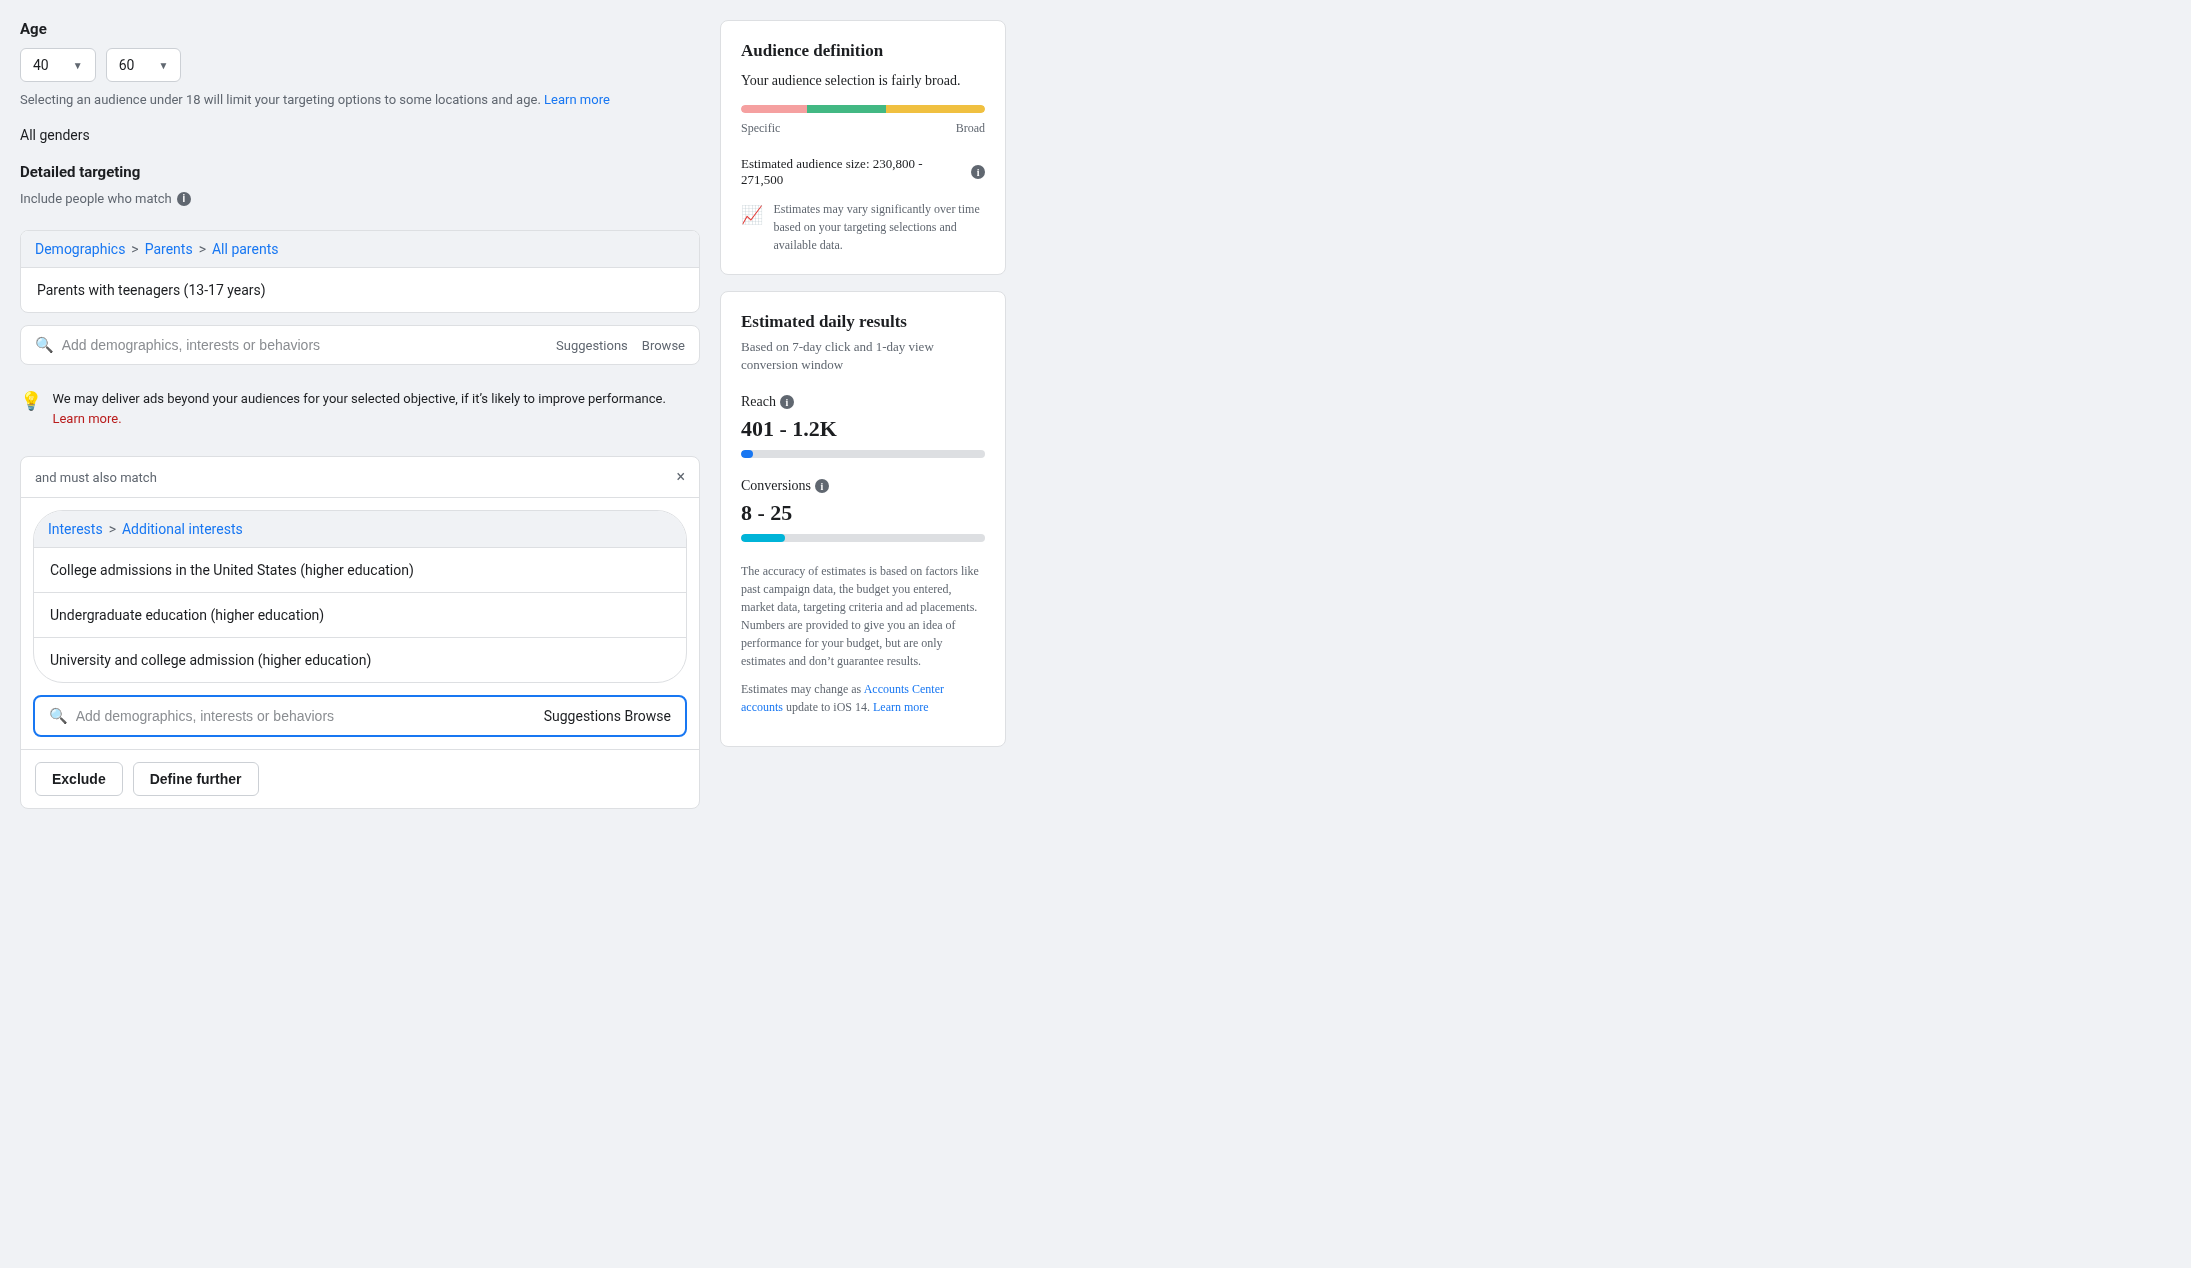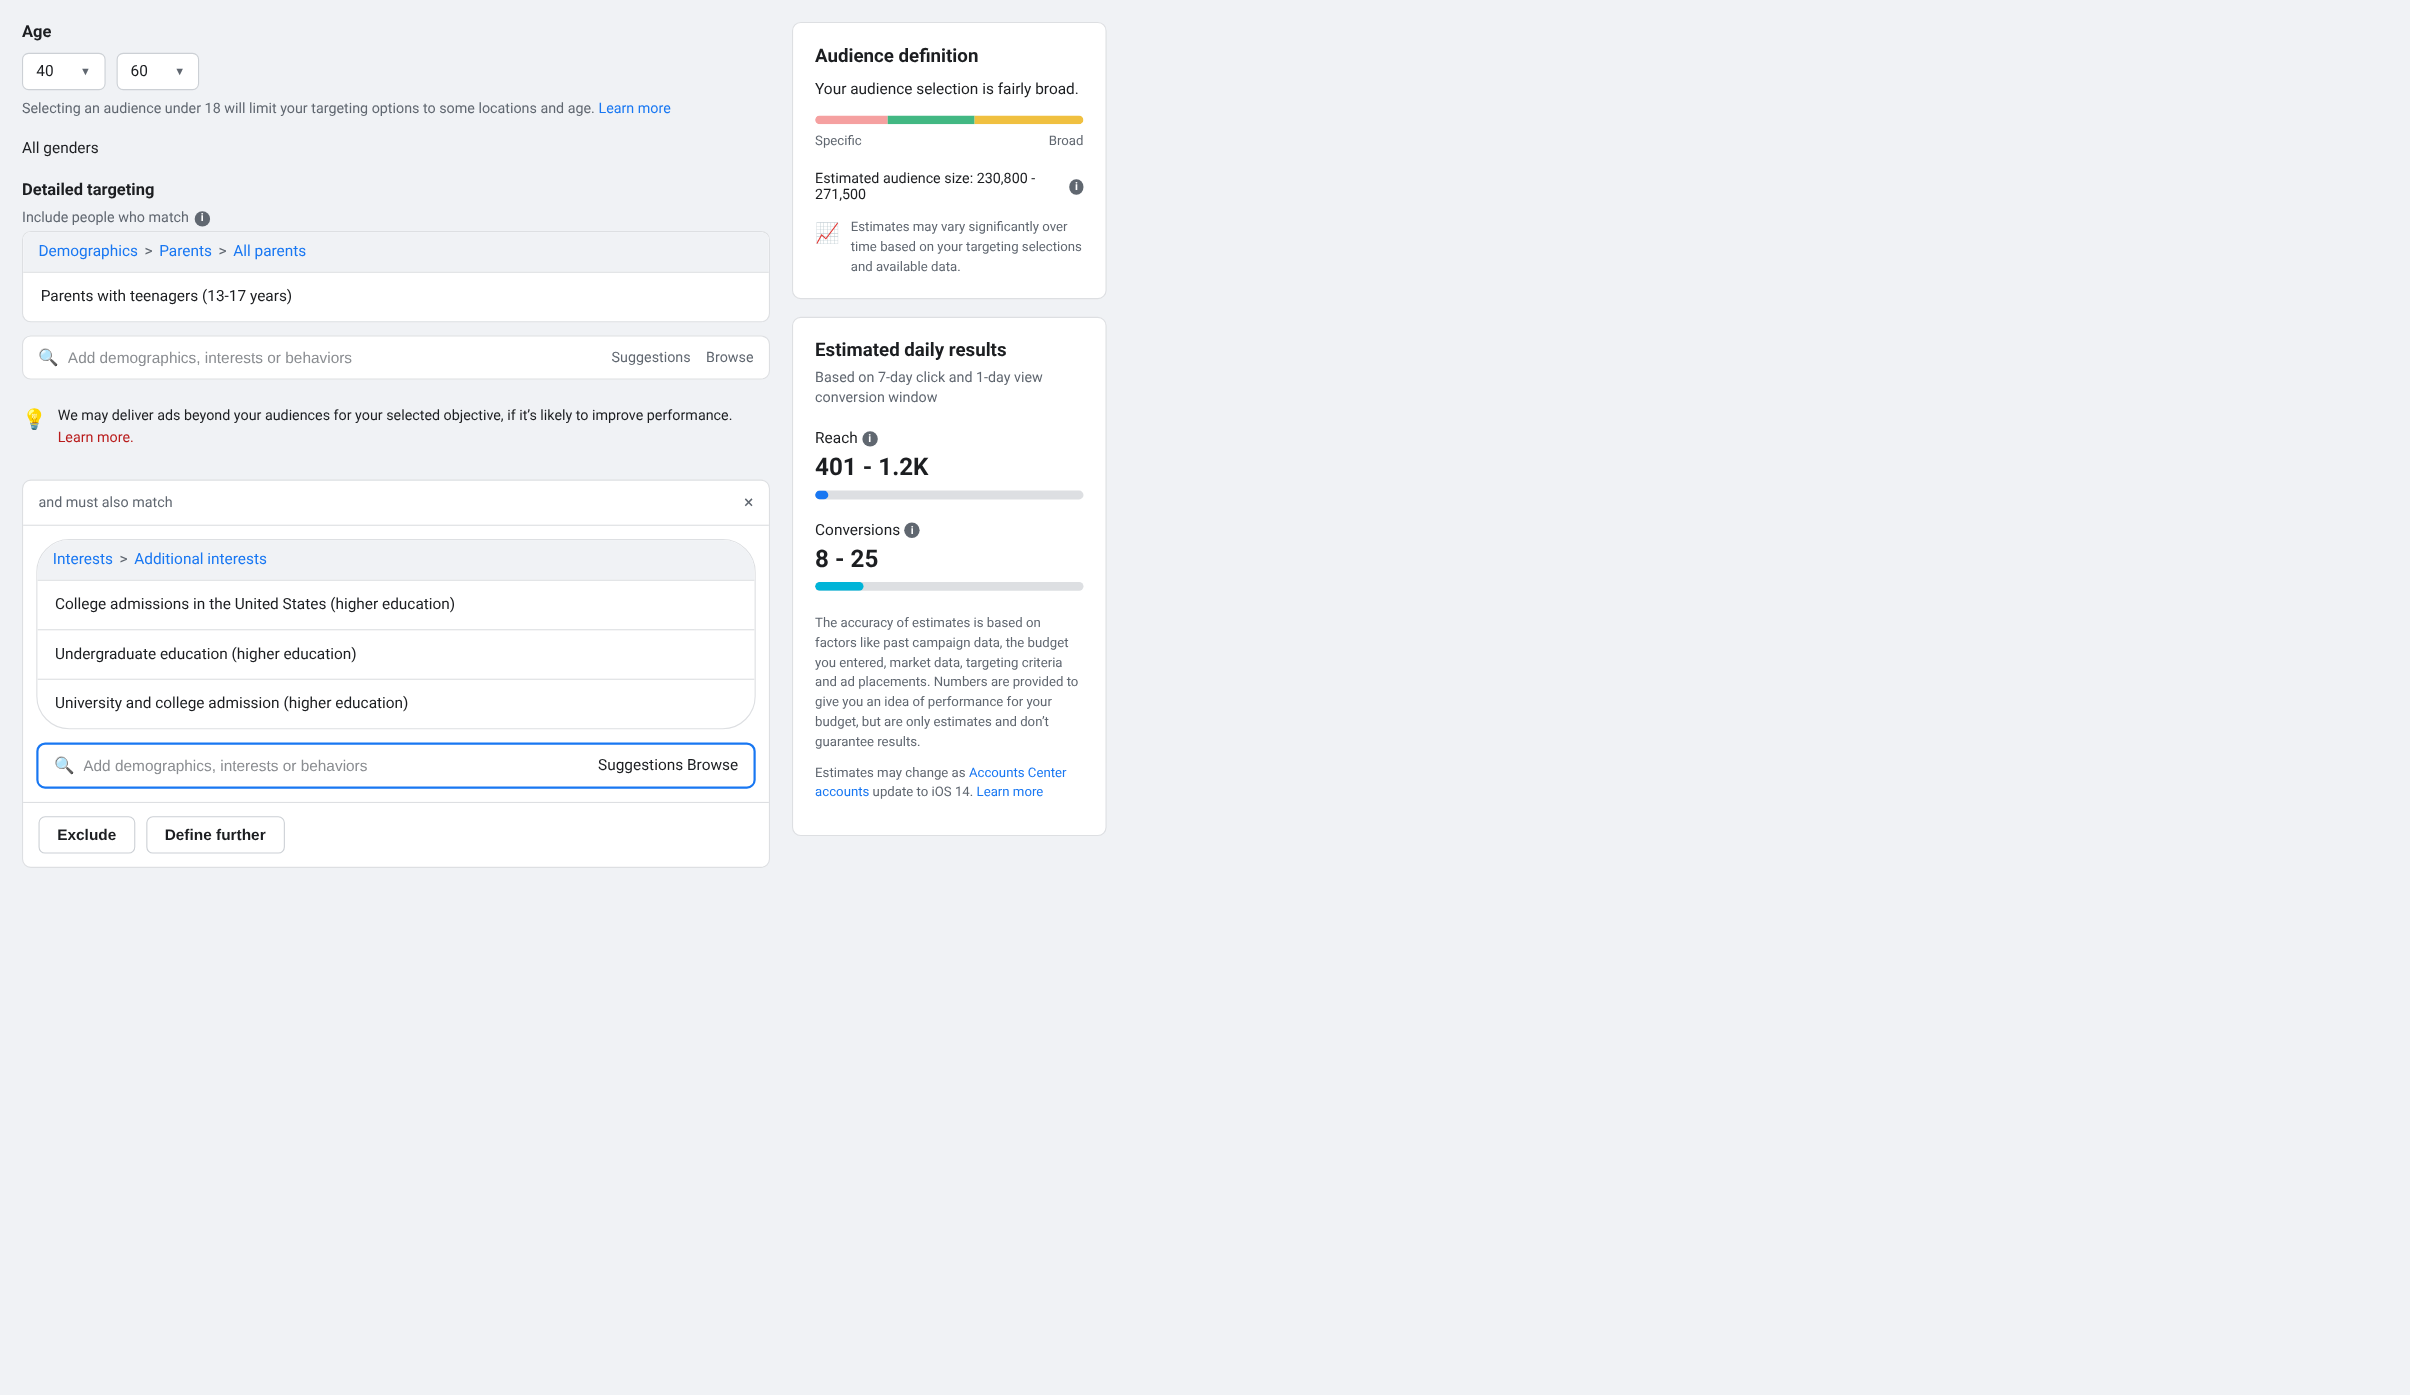--- a/index.html
+++ b/index.html
@@ -15,20 +15,21 @@
       padding: 20px;
       max-width: 1200px;
     }
     .main-panel {
       flex: 1;
       max-width: 680px;
     }
     .right-panel {
       width: 286px;
       flex-shrink: 0;
+      font-family: Liberation Serif, serif;
     }
     
     .section-label {
       font-weight: 700;
       font-size: 15px;
       margin-bottom: 10px;
       color: #1c1e21;
     }
     .age-row {
       display: flex;
@@ -69,21 +70,21 @@
     
     .detailed-targeting {
       margin-bottom: 16px;
     }
     .include-label {
       font-size: 13px;
       color: #606770;
       display: flex;
       align-items: center;
       gap: 5px;
-      margin-bottom: 4px;
+      margin-bottom: 24px;
     }
     .info-icon {
       display: inline-flex;
       align-items: center;
       justify-content: center;
       width: 14px;
       height: 14px;
       background: #606770;
       color: white;
       border-radius: 50%;

